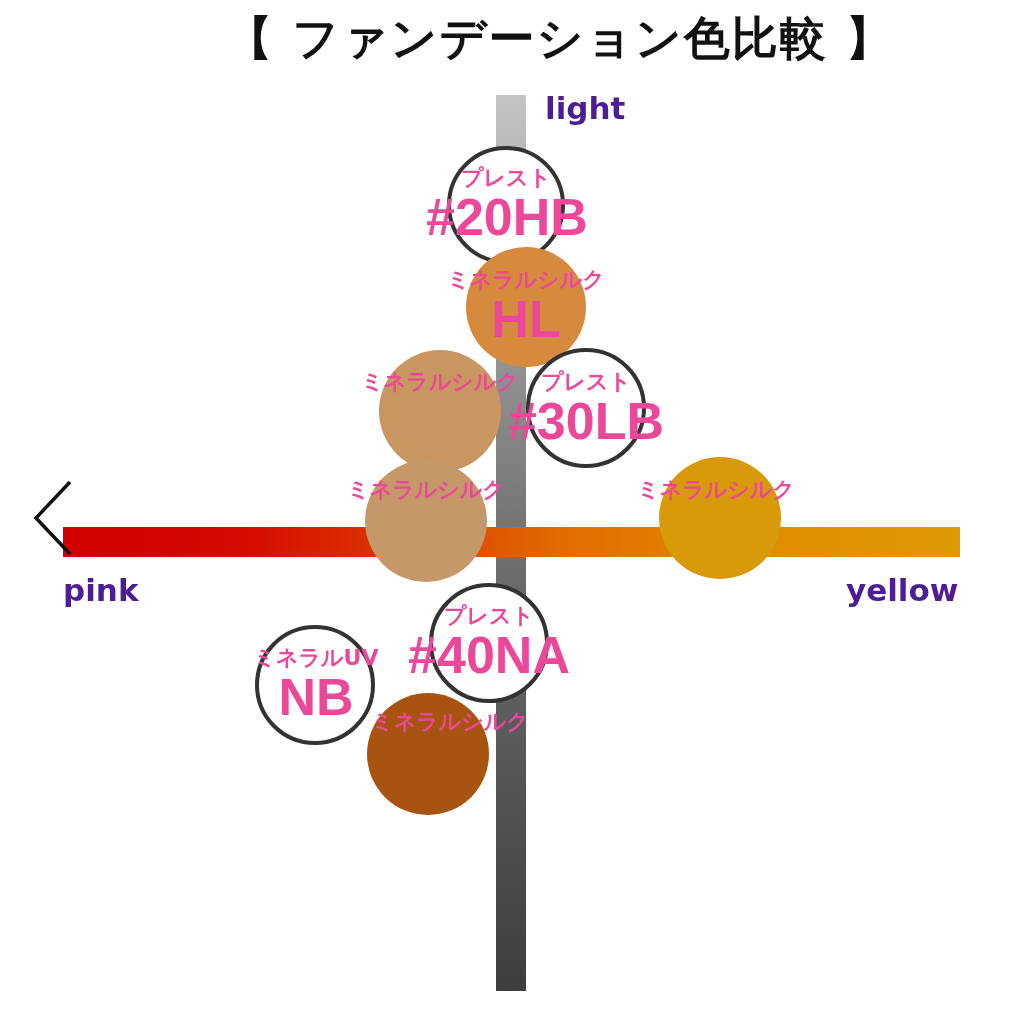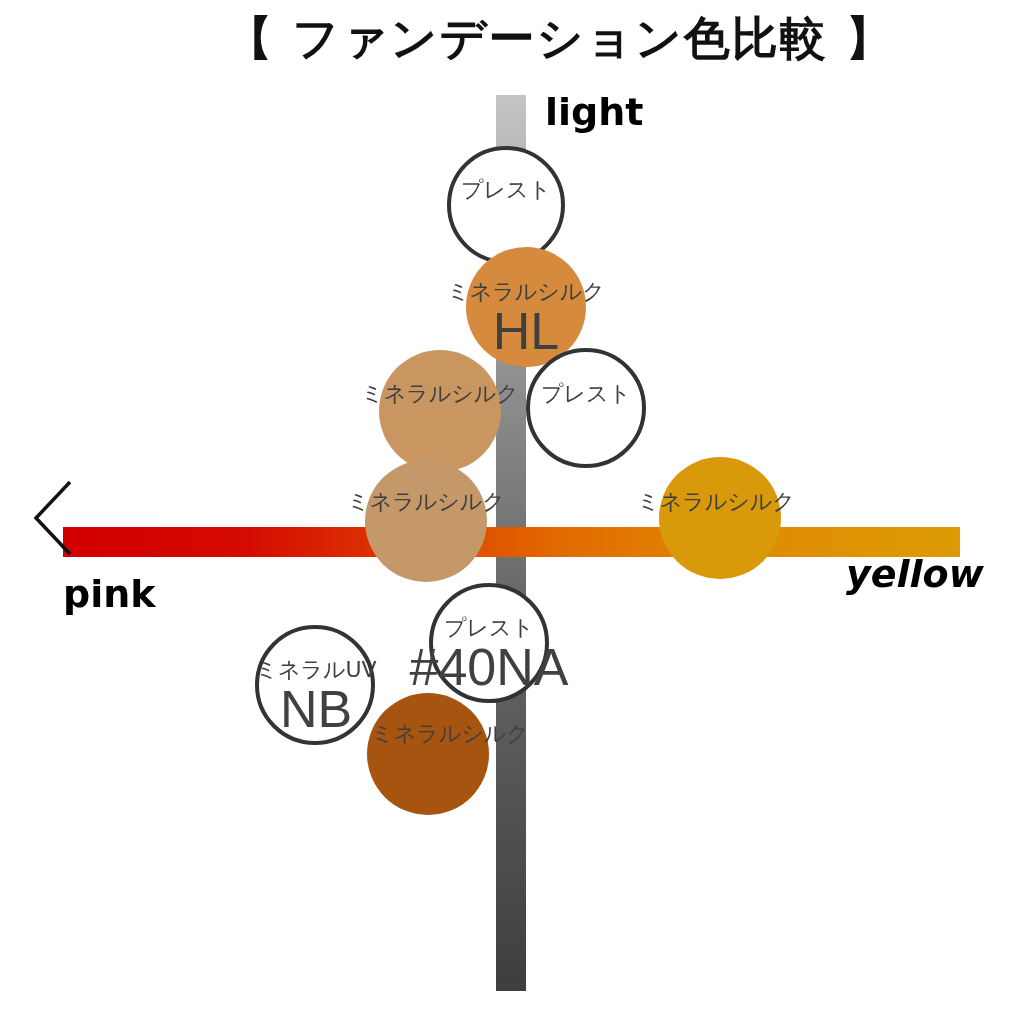--- a/index.html
+++ b/index.html
@@ -4,66 +4,68 @@
   <style>
     html, body { margin: 0; padding: 0; background: #ffffff; }
     body { width: 1024px; height: 1025px; position: relative; overflow: hidden;
            font-family: "DejaVu Sans", "Liberation Sans", sans-serif; }
     .title { position: absolute; left: 0; top: 8px; width: 1024px; text-align: center;
              font-size: 46px; font-weight: bold; color: #111; letter-spacing: 2px; padding-left: 48px; }
     .vbar { position: absolute; left: 496px; top: 95px; width: 30px; height: 896px;
             background: linear-gradient(to bottom, #c4c4c4 0%, #9a9a9a 25%, #6a6a6a 55%, #3e3e3e 100%); }
     .hbar { position: absolute; left: 63px; top: 527px; width: 897px; height: 30px;
             background: linear-gradient(to right, #d20000 0%, #d50a00 20%, #dc3a00 38%, #e26a00 55%, #e08a00 75%, #dd9a05 100%); }
-    .axis-label { position: absolute; font-size: 38px; font-weight: bold; color: #000000; }
+    .axis-label { position: absolute; font-size: 31px; font-weight: bold; color: #4c1d95; }
     .back-chevron { position: absolute; left: 28px; top: 478px; width: 50px; height: 80px; cursor: pointer; }
     .dot { position: absolute; border-radius: 50%; box-sizing: border-box; }
     .dot.outline { background: #ffffff; border: 4px solid #333; }
-    .lbl { position: absolute; text-align: center; color: #404040; white-space: nowrap; font-weight: normal; margin-top: 12px; }
+    .lbl { position: absolute; text-align: center; color: #ec4899; white-space: nowrap; font-weight: bold; }
     .lbl .sub { display: block; font-size: 22px; line-height: 24px; }
     .lbl .main { display: block; font-size: 52px; line-height: 54px; font-family: "Liberation Sans", sans-serif; }
   </style>
 </head>
 <body>
 
 <div class="title">【 ファンデーション色比較 】</div>
 
 <div class="vbar"></div>
 <div class="hbar"></div>
 
 <div class="axis-label" style="left:545px; top:90px;">light</div>
 <div class="axis-label" style="left:63px; top:572px;">pink</div>
-<div class="axis-label" style="left:846px; top:552px;font-style:italic;">yellow</div>
+<div class="axis-label" style="left:846px; top:572px;">yellow</div>
 
 <svg class="back-chevron" viewBox="0 0 50 80">
   <polyline points="42,4 8,40 42,76" fill="none" stroke="#111" stroke-width="3.5"></polyline>
 </svg>
 
 <div class="dot outline" style="left:447px; top:146px; width:118px; height:118px;"></div>
 <div class="dot" style="left:466px; top:247px; width:120px; height:120px; background:#d68a3e;"></div>
 <div class="dot" style="left:379px; top:350px; width:122px; height:122px; background:#c99560;"></div>
 <div class="dot outline" style="left:526px; top:348px; width:120px; height:120px;"></div>
 <div class="dot" style="left:365px; top:460px; width:122px; height:122px; background:#c49868;"></div>
 <div class="dot" style="left:659px; top:457px; width:122px; height:122px; background:#d8990a;"></div>
 <div class="dot outline" style="left:429px; top:583px; width:120px; height:120px;"></div>
 <div class="dot outline" style="left:255px; top:625px; width:120px; height:120px;"></div>
 <div class="dot" style="left:367px; top:693px; width:122px; height:122px; background:#a65410;"></div>
 
 <div class="lbl" style="left:426px; top:166px; width:160px;">
   <span class="sub">プレスト</span>
+  <span class="main">#20HB</span>
 </div>
 <div class="lbl" style="left:426px; top:268px; width:200px;">
   <span class="sub">ミネラルシルク</span>
   <span class="main">HL</span>
 </div>
 <div class="lbl" style="left:340px; top:370px; width:200px;">
   <span class="sub">ミネラルシルク</span>
 </div>
 <div class="lbl" style="left:506px; top:370px; width:160px;">
   <span class="sub">プレスト</span>
+  <span class="main">#30LB</span>
 </div>
 <div class="lbl" style="left:326px; top:478px; width:200px;">
   <span class="sub">ミネラルシルク</span>
 </div>
 <div class="lbl" style="left:616px; top:478px; width:200px;">
   <span class="sub">ミネラルシルク</span>
 </div>
 <div class="lbl" style="left:404px; top:604px; width:170px;">
   <span class="sub">プレスト</span>
   <span class="main">#40NA</span>

